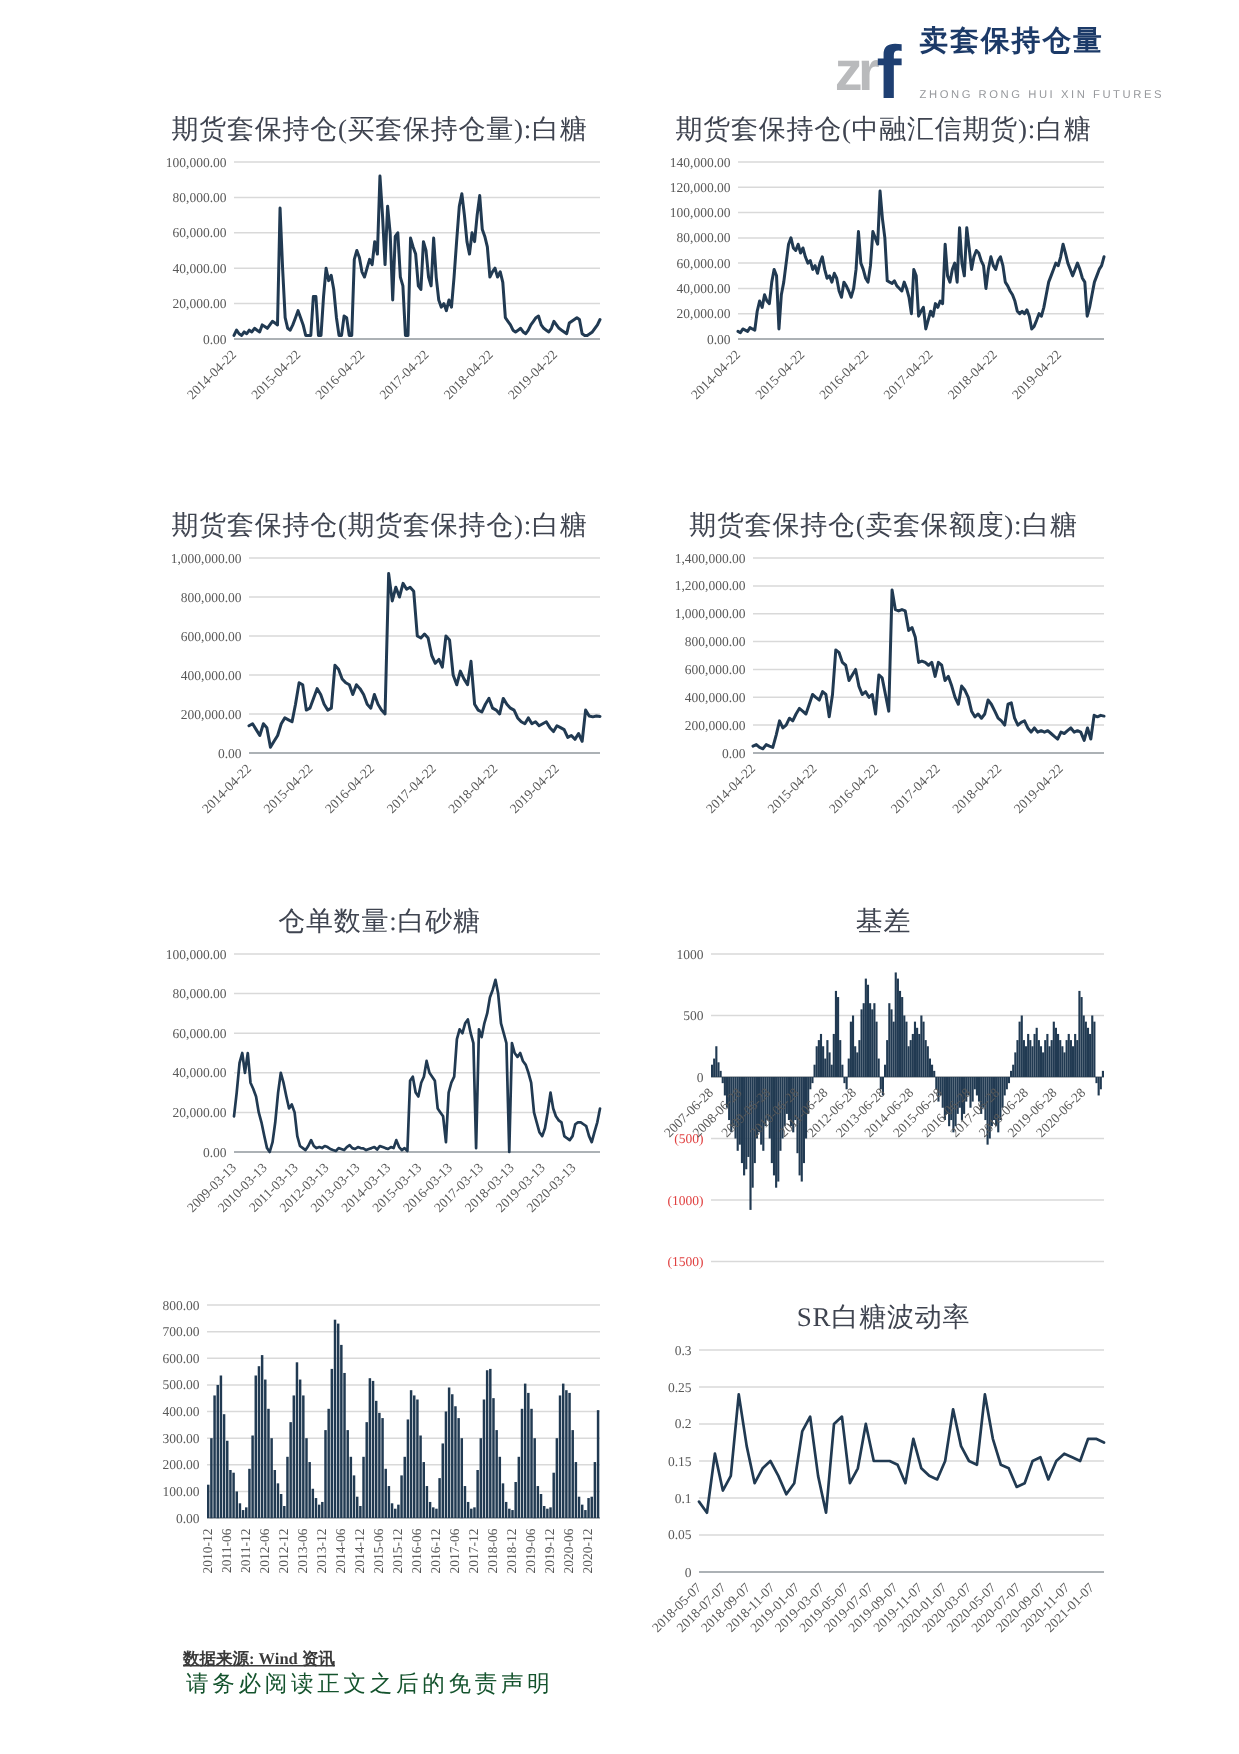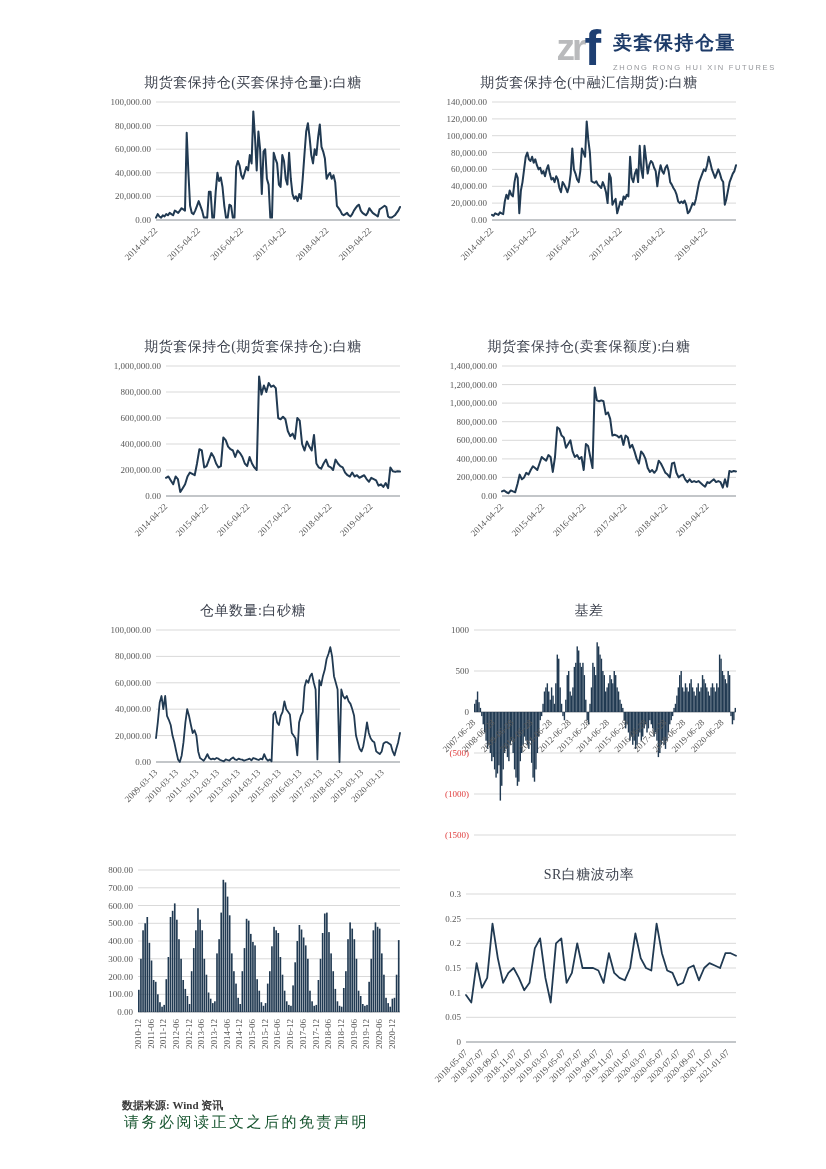--- a/index.html
+++ b/index.html
@@ -1,30 +1,30 @@
 <!DOCTYPE html>
 <html><head>
 <meta charset="utf-8">
 <style>
   html,body{margin:0;padding:0;}
   body{width:826px;height:1169px;background:#ffffff;position:relative;overflow:hidden;
        font-family:"Liberation Serif","DejaVu Serif",serif;}
-  .header{position:absolute;top:14px;right:50px;display:flex;align-items:flex-end;gap:12px;}
+  .header{position:absolute;top:14px;right:50px;display:flex;align-items:flex-start;gap:12px;}
   .logo-mark{display:flex;align-items:baseline;}
   .logo-zr{font-family:"Liberation Sans",sans-serif;font-weight:700;font-size:37px;color:#b9babc;letter-spacing:-3px;}
   .logo-f{font-family:"Liberation Sans",sans-serif;font-weight:700;font-size:50px;color:#1e3f72;margin-left:1px;position:relative;top:5px;}
   .company-cn{font-weight:700;font-size:19px;color:#1c3a68;letter-spacing:1.5px;}
-  .company-en{font-family:"Liberation Sans",sans-serif;font-size:7.5px;color:#96989c;letter-spacing:1.7px;margin-top:7px;}
+  .company-en{font-family:"Liberation Sans",sans-serif;font-size:7.5px;color:#96989c;letter-spacing:1.7px;margin-top:18px;}
   .grid{position:absolute;left:98px;top:70px;display:grid;grid-template-columns:312px 312px;column-gap:24px;grid-auto-rows:264px;}
   figure.chart{margin:0;padding:0;}
-  .chart-title{width:310px;text-align:center;font-size:14px;color:#3f4450;letter-spacing:0.5px;padding:4px 0 2px 0;}
+  .chart-title{width:310px;text-align:center;font-size:18px;color:#3f4450;letter-spacing:0.5px;padding:4px 0 2px 0;}
   svg{display:block;}
   svg .tick{font-size:9px;fill:#595959;font-family:"Liberation Serif","DejaVu Serif",serif;}
   svg .tick.neg{fill:#e04040;}
-  .footer-source{position:absolute;left:122px;top:1098px;font-size:11px;font-weight:700;color:#3a3a3a;}
+  .footer-source{position:absolute;left:122px;top:1098px;font-size:11px;font-weight:700;color:#3a3a3a;text-decoration:underline;}
   .footer-disclaimer{position:absolute;left:124px;top:1113px;font-size:15px;color:#14532d;letter-spacing:2.5px;}
 </style>
 </head>
 <body>
 
 <div class="header">
   <div class="logo-mark">
     <span class="logo-zr">zr</span>
       <span class="logo-f">f</span>
   </div>

